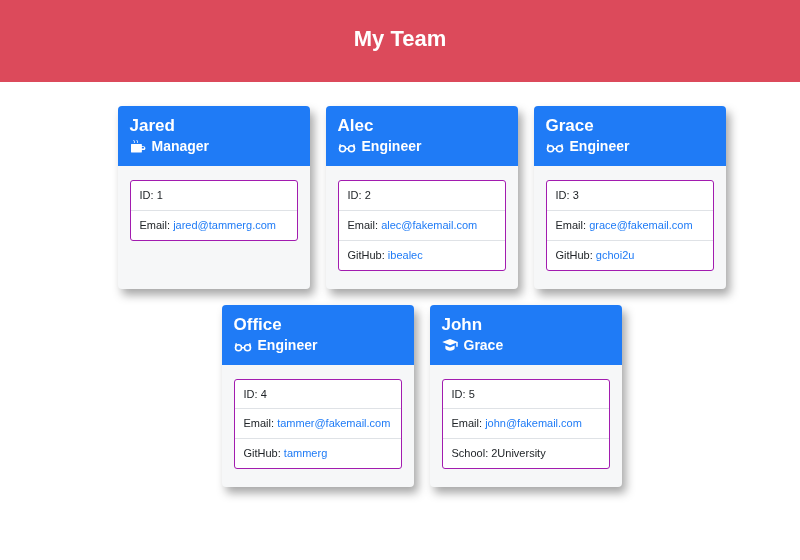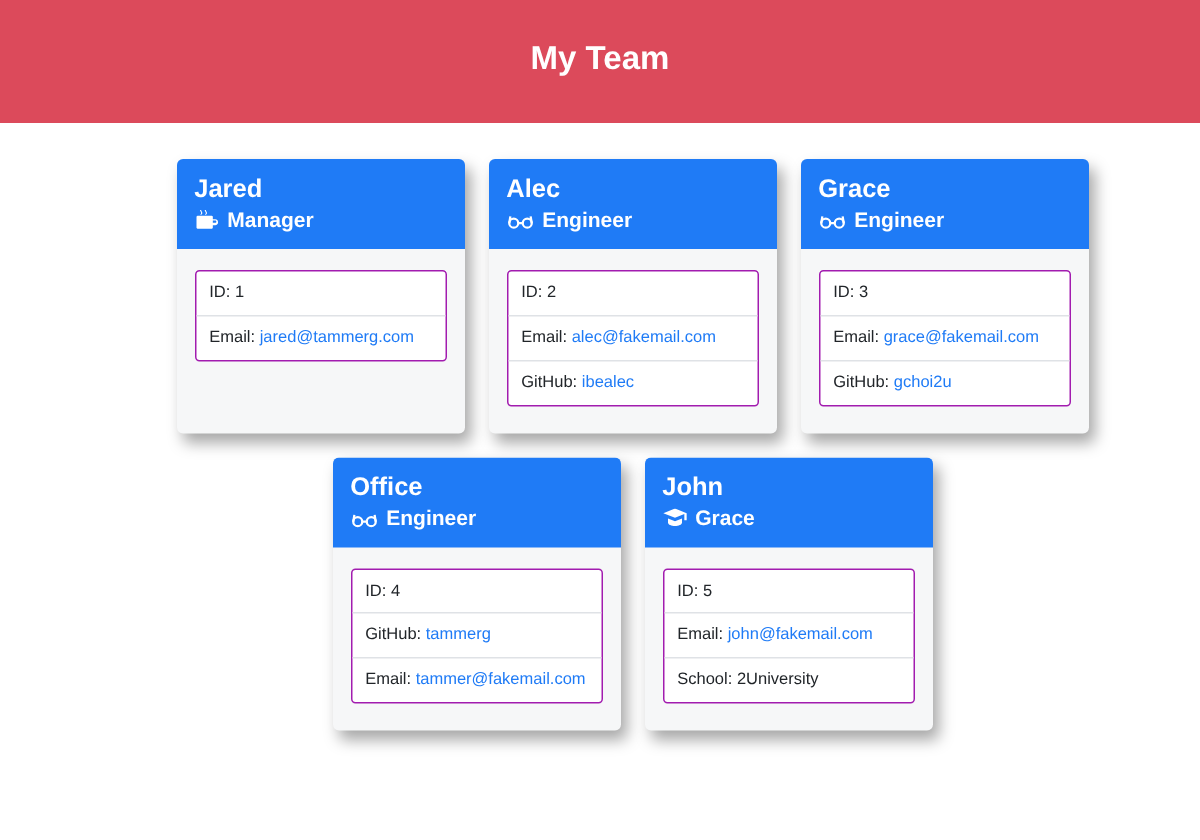--- a/index.html
+++ b/index.html
@@ -152,22 +152,22 @@
             <circle cx="6" cy="8" r="4"></circle>
             <circle cx="18" cy="8" r="4"></circle>
             <path d="M10 8h4M2 8l1-6M22 8l-1-6"></path>
           </svg>
         <span>Engineer</span>
       </div>
     </div>
     <div class="card-body">
       <div class="list">
         <div class="list-item"><span>ID: </span><span>4</span></div>
+        <div class="list-item"><span>Email: </span><a href="#">tammer@fakemail.com</a></div>
         <div class="list-item"><span>GitHub: </span><a href="#">tammerg</a></div>
-        <div class="list-item"><span>Email: </span><a href="#">tammer@fakemail.com</a></div>
       </div>
     </div>
   </div>
 
   <div class="card">
     <div class="card-head">
       <div class="name">John</div>
       <div class="role">
         <svg class="icon-svg" width="16" height="14" viewBox="0 0 20 18" fill="currentColor">
             <path d="M10 0L0 4l10 4 8-3.2V10h2V4L10 0zM4 8.5V12c0 2 3 3 6 3s6-1 6-3V8.5l-6 2.4-6-2.4z"></path>

